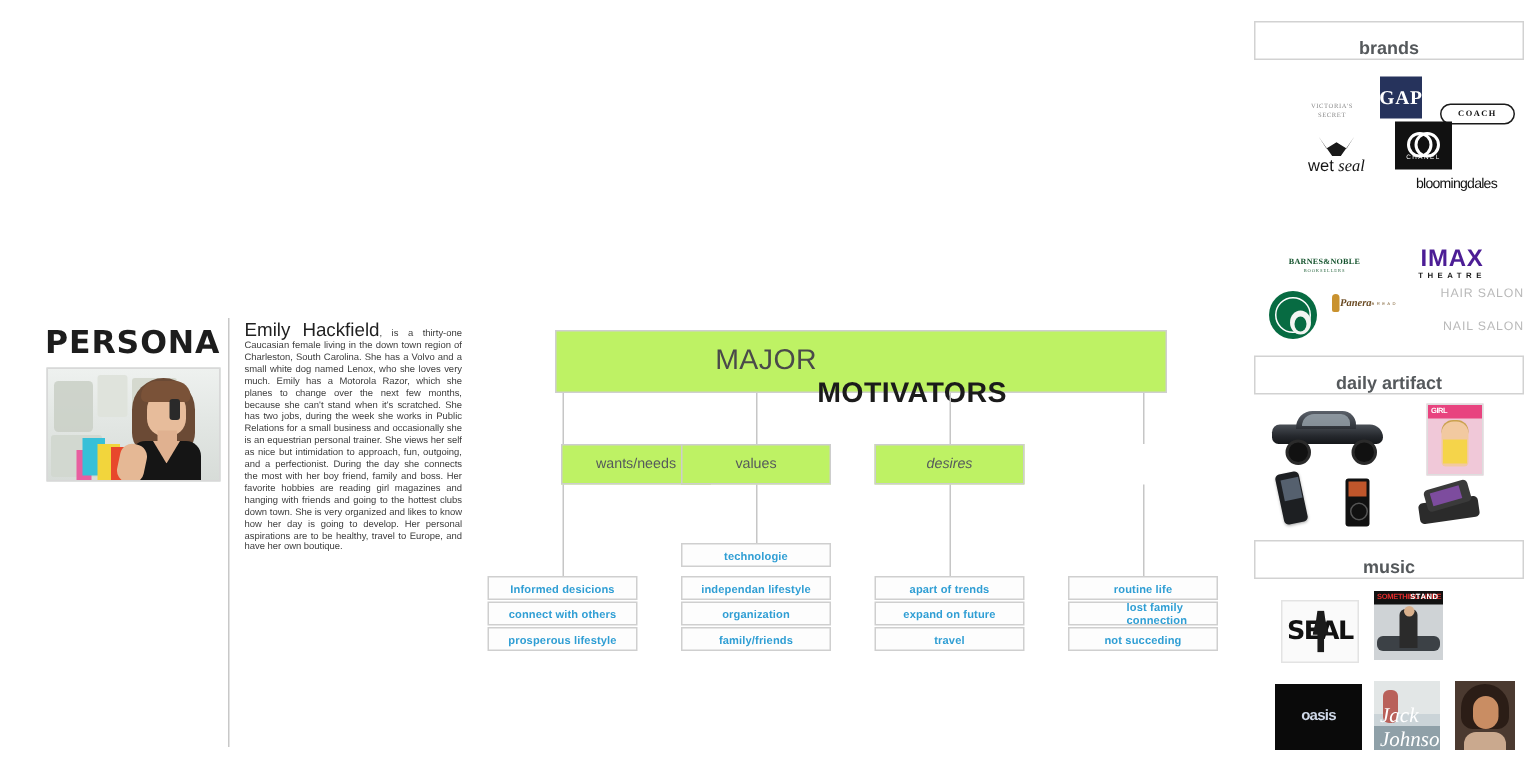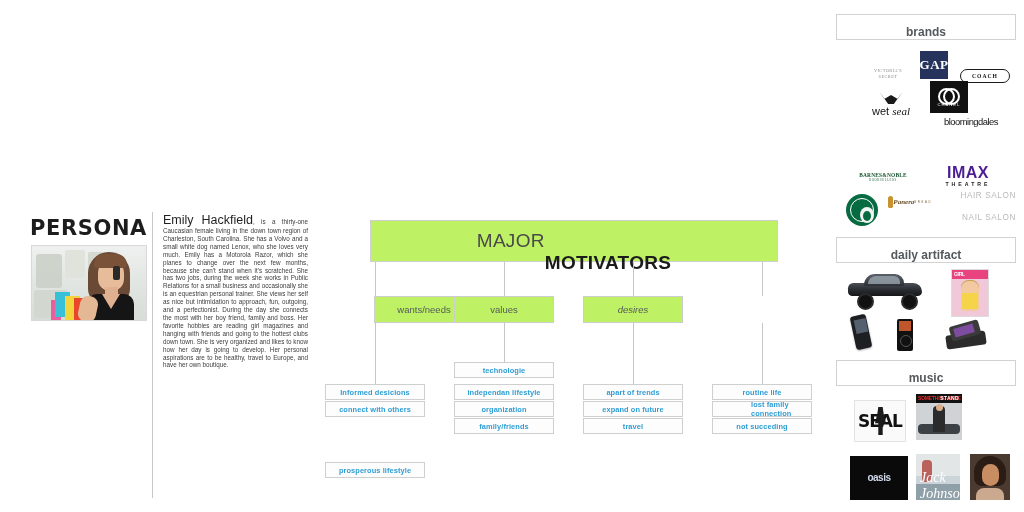--- a/index.html
+++ b/index.html
@@ -250,21 +250,21 @@
     <div class="conn" style="left:186px;top:108px;width:1px;height:39px;"></div>
     <div class="conn" style="left:315px;top:108px;width:1px;height:61px;"></div>
     <div class="conn" style="left:444px;top:108px;width:1px;height:61px;"></div>
 
     <div class="leaf" style="left:7px;top:169px;">
         <span>Informed desicions</span>
       </div>
     <div class="leaf" style="left:7px;top:186px;">
         <span>connect with others</span>
       </div>
-    <div class="leaf" style="left:7px;top:203px;margin-top:44px;">
+    <div class="leaf" style="left:7px;top:203px;">
         <span>prosperous lifestyle</span>
       </div>
 
     <div class="leaf" style="left:136px;top:147px;">
         <span>technologie</span>
       </div>
     <div class="leaf" style="left:136px;top:169px;">
         <span>independan lifestyle</span>
       </div>
     <div class="leaf" style="left:136px;top:186px;">

